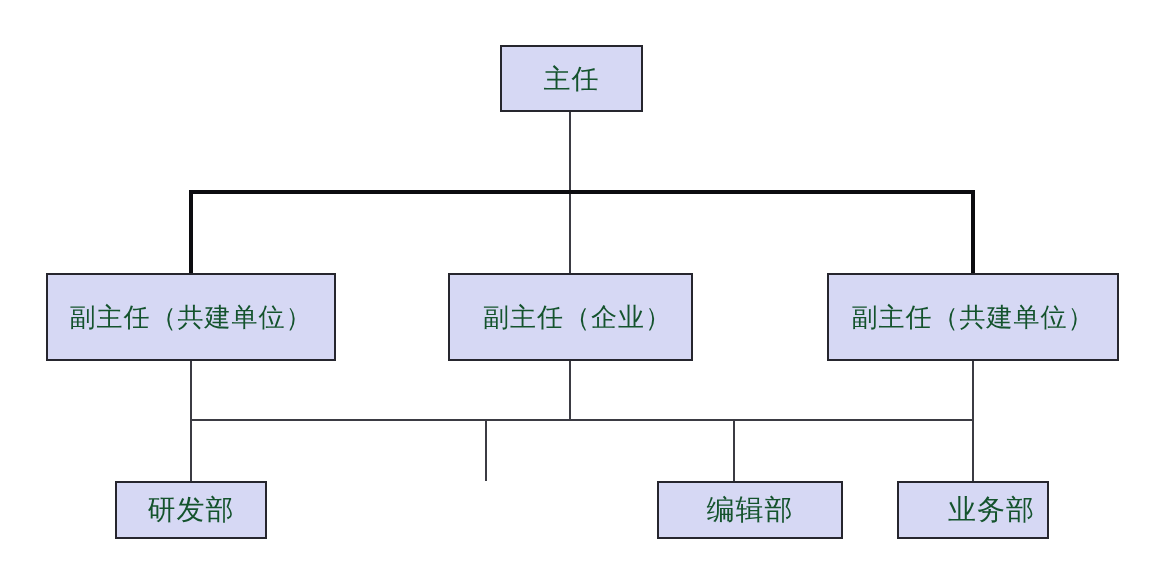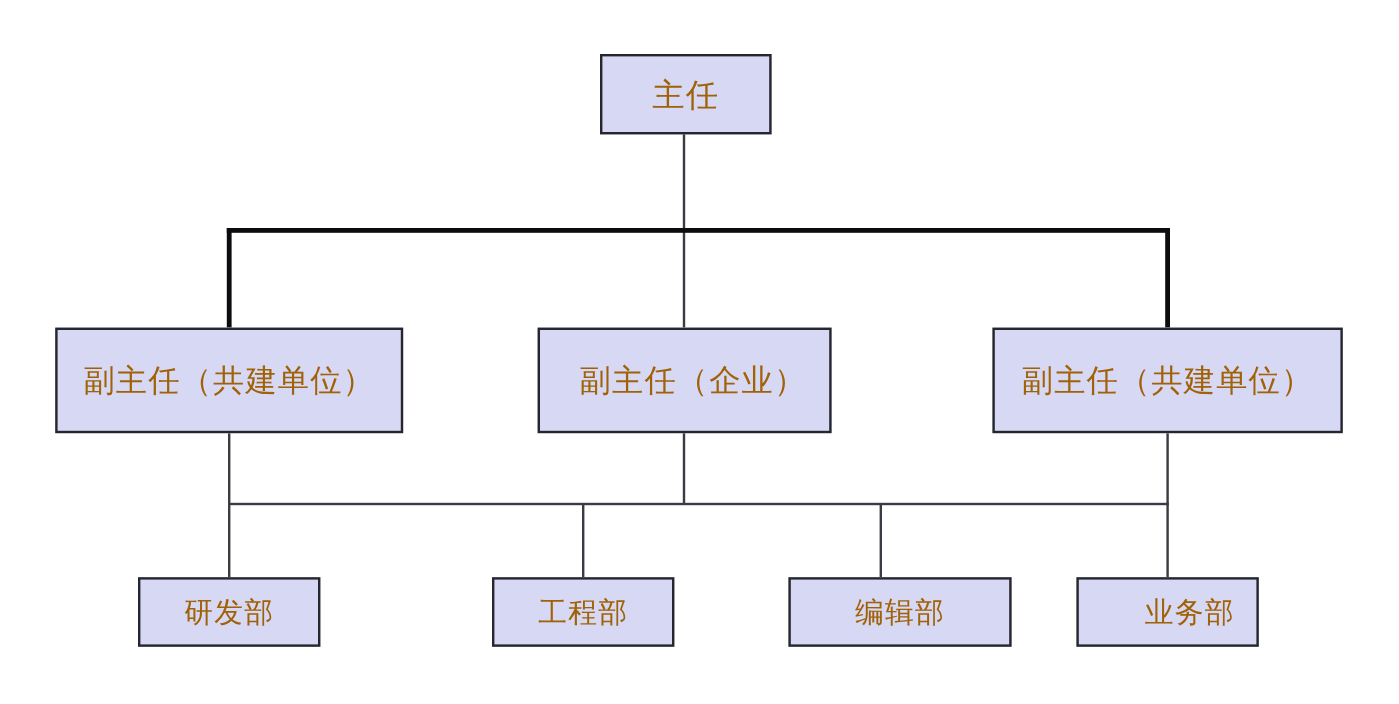--- a/index.html
+++ b/index.html
@@ -16,30 +16,30 @@
     overflow: hidden;
   }
   .node {
     position: absolute;
     background: #d6d8f4;
     border: 2px solid #26262e;
     box-sizing: border-box;
     display: flex;
     align-items: center;
     justify-content: center;
-    color: #a16207;
+    color: #14532d;
     white-space: nowrap;
     letter-spacing: 1px;
   }
   .root-node { left: 500px; top: 45px;  width: 143px; height: 67px; font-size: 27px; }
   .l2        { top: 273px; height: 88px; font-size: 26px; }
   .l2-0      { left: 46px;  width: 290px; }
   .l2-1      { left: 448px; width: 245px; padding-left: 14px; }
   .l2-2      { left: 827px; width: 292px; }
-  .l3        { top: 481px; height: 58px; font-size: 24px; }
+  .l3        { top: 481px; height: 58px; font-size: 28px; }
   .l3-0      { left: 115px; width: 152px; }
   .l3-1      { left: 410px; width: 152px; }
   .l3-2      { left: 657px; width: 186px; }
   .l3-3      { left: 897px; width: 152px; padding-left: 37px; }
 
   .line { position: absolute; background: #3b3b43; }
   .bold { background: #0c0c10; }
 
   
   .c-root   { left: 569px; top: 110px; width: 2px;   height: 163px; }
@@ -78,17 +78,16 @@
   <div class="line c-d3-2"></div>
   <div class="line c-d3-3"></div>
 
   <div class="node root-node">主任</div>
 
   <div class="node l2 l2-0">副主任（共建单位）</div>
   <div class="node l2 l2-1">副主任（企业）</div>
   <div class="node l2 l2-2">副主任（共建单位）</div>
 
   <div class="node l3 l3-0">研发部</div>
-  <div class="node l3 l3-1">工程部</div>
   <div class="node l3 l3-2">编辑部</div>
   <div class="node l3 l3-3">业务部</div>
 
 </div>
 
 </body></html>

